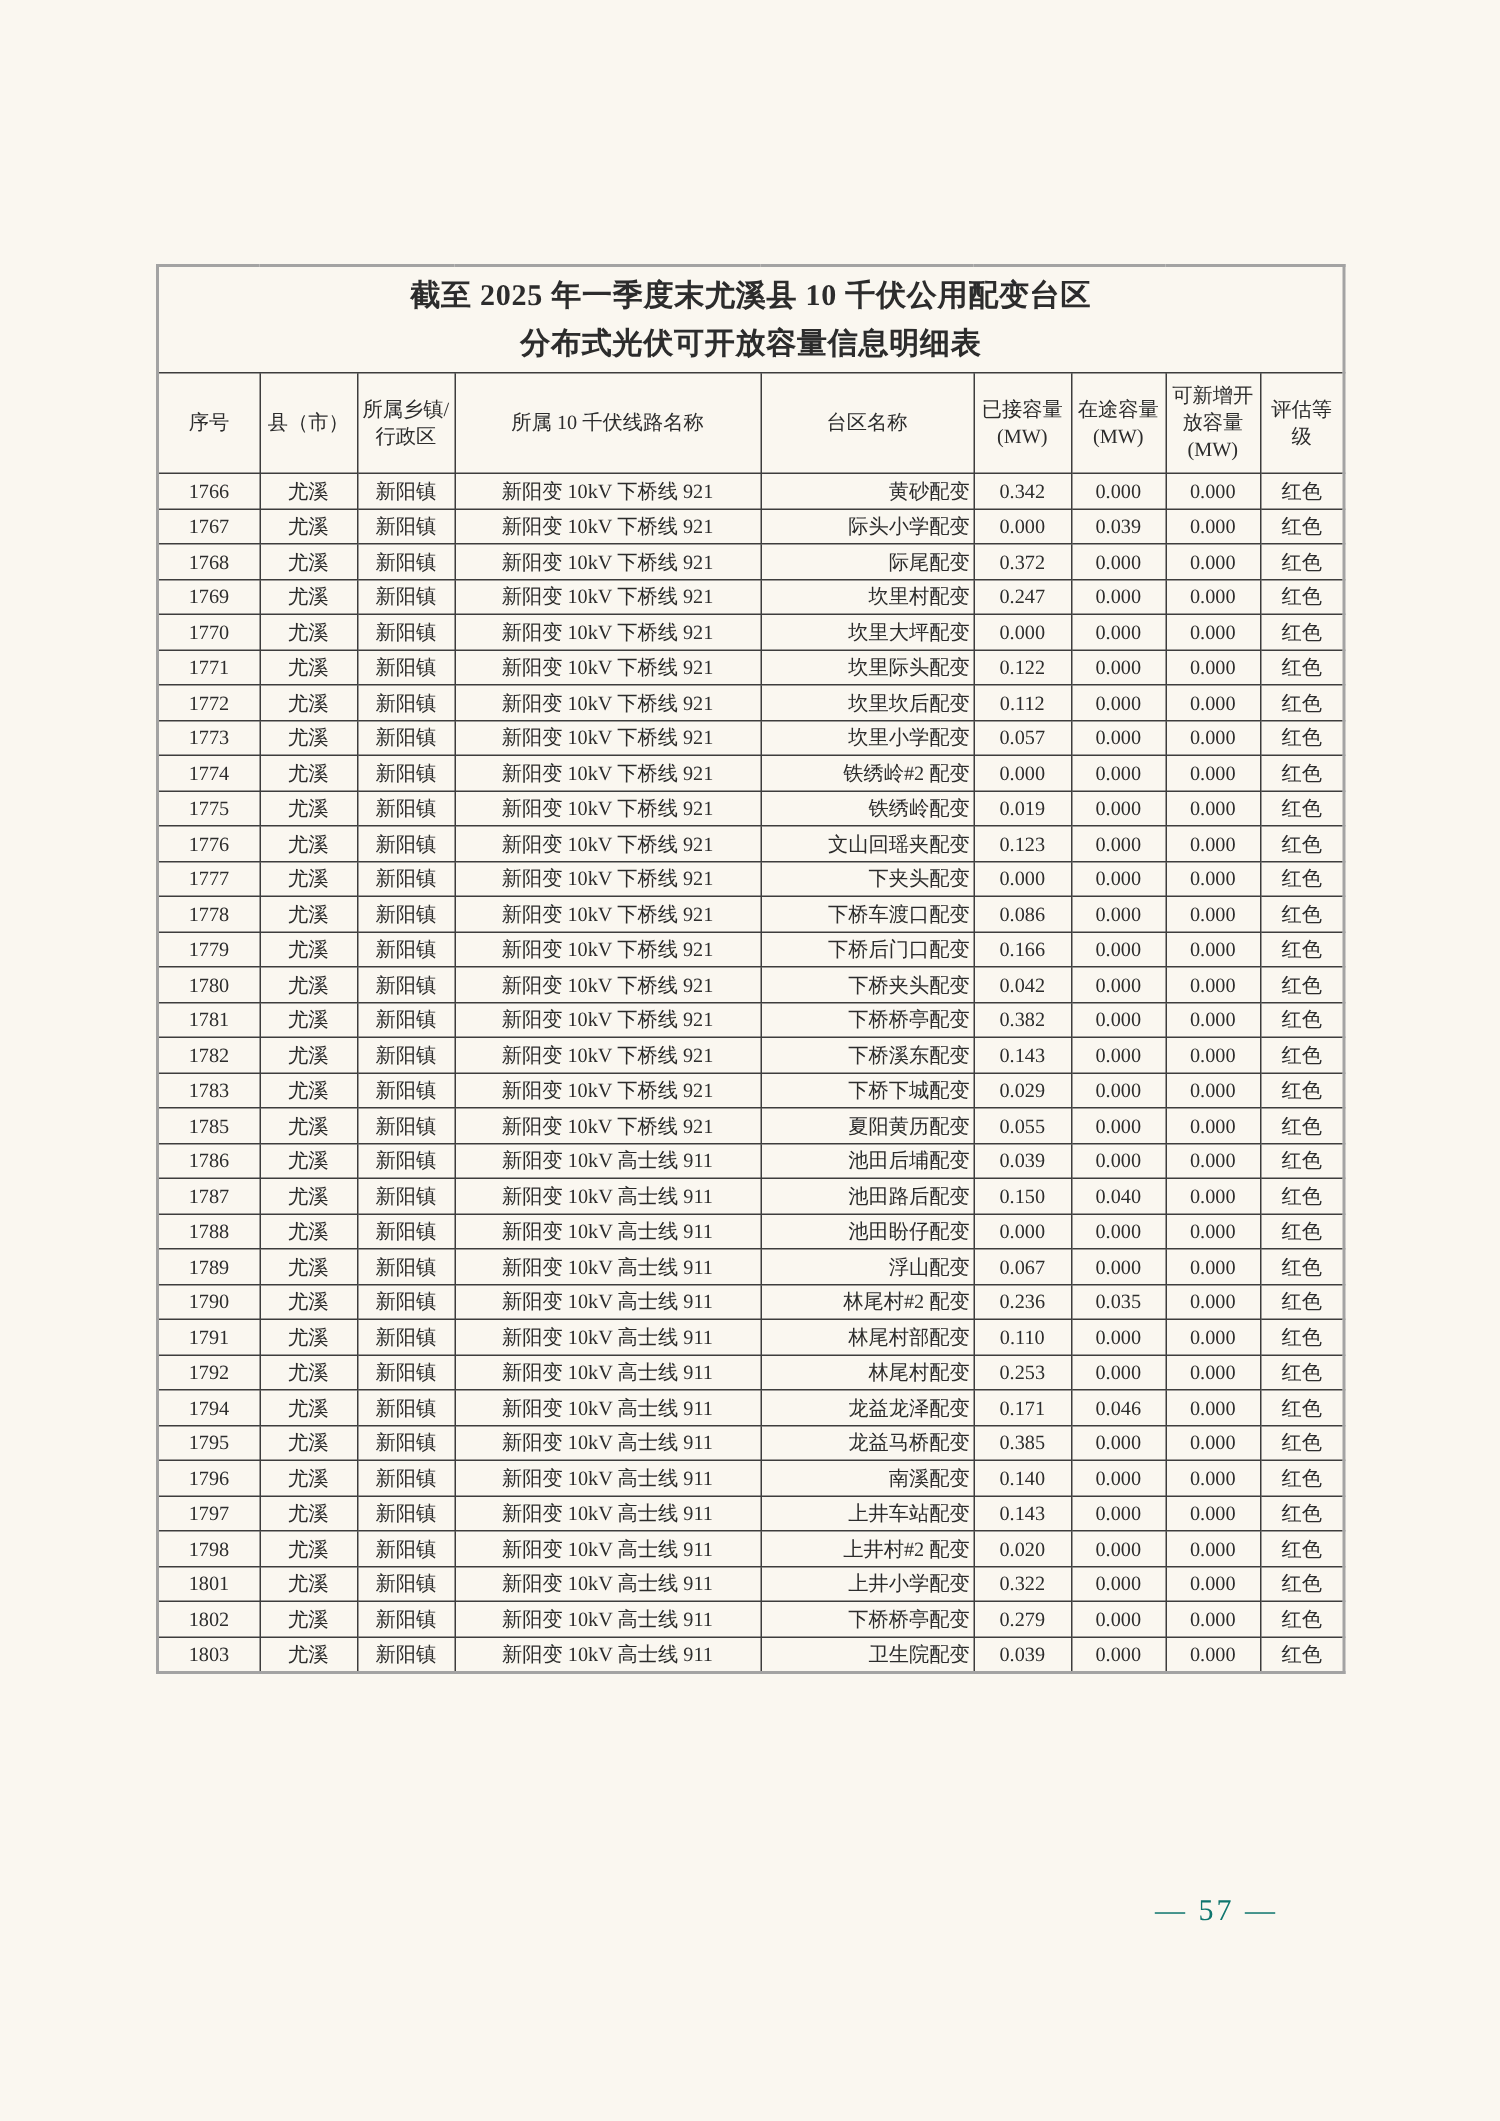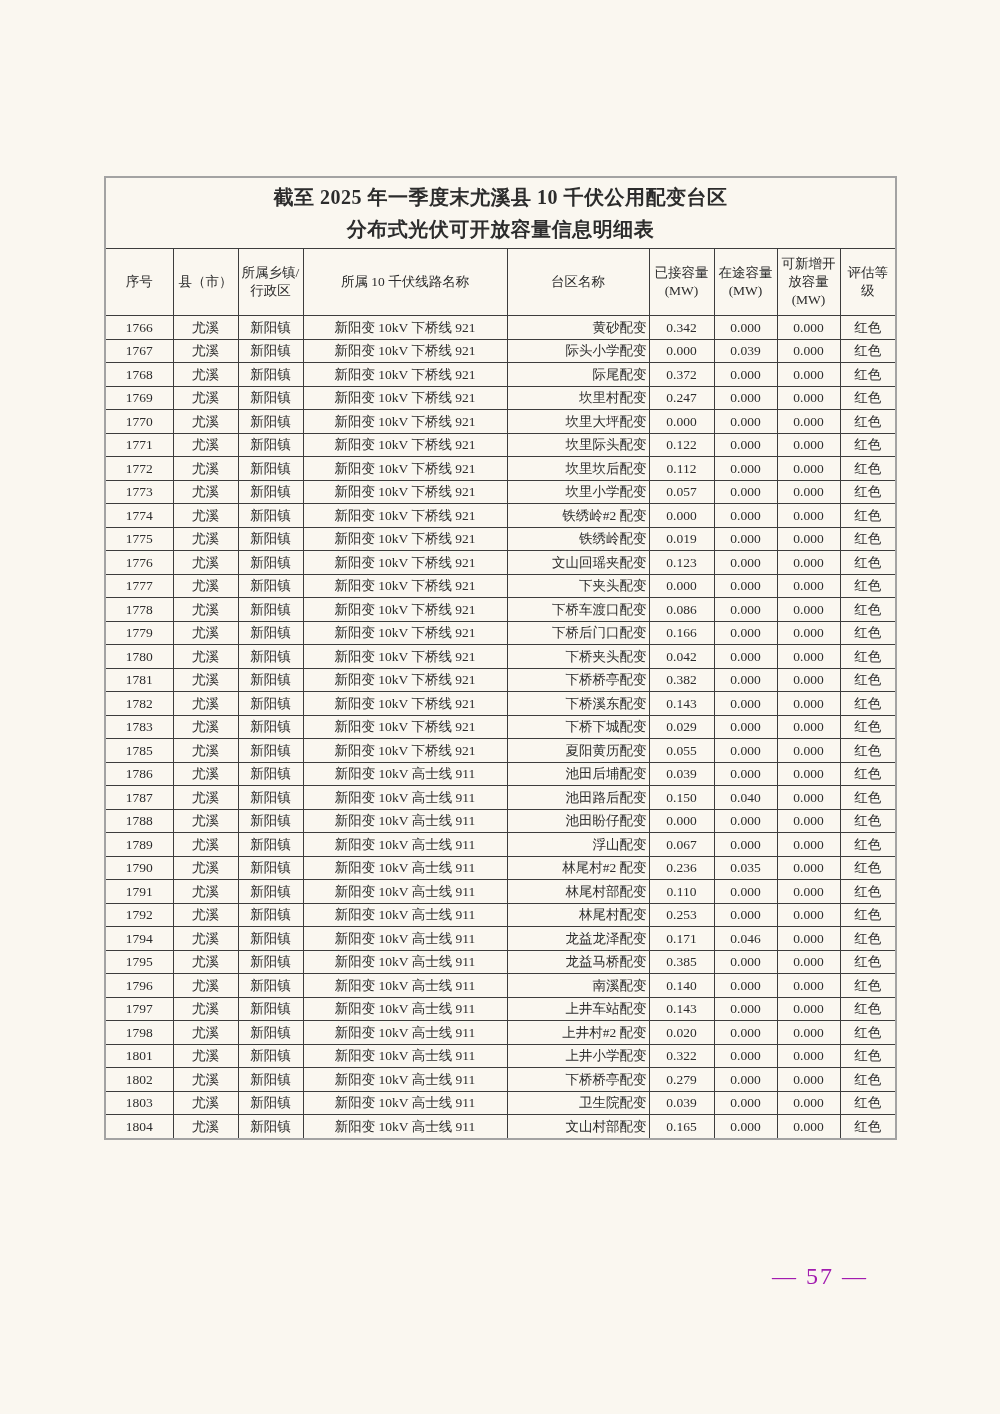--- a/index.html
+++ b/index.html
@@ -60,23 +60,23 @@
   }
   
   .cap-table tbody td:nth-child(5) {
     text-align: right;
     padding-left: 8px;
     margin-left: 46px;
   }
   .page-number {
     position: absolute;
     top: 1263px;
-    right: 132px;
-    font-size: 24px;
-    color: #a21caf;
+    right: 148px;
+    font-size: 20px;
+    color: #0f766e;
     letter-spacing: 2px;
   }
 </style>
 </head>
 <body>
 
 <div class="page">
 
   <table class="cap-table">
     <colgroup>
@@ -477,29 +477,18 @@
           <td>1803</td>
           <td>尤溪</td>
           <td>新阳镇</td>
           <td>新阳变 10kV 高士线 911</td>
           <td>卫生院配变</td>
           <td>0.039</td>
           <td>0.000</td>
           <td>0.000</td>
           <td>红色</td>
         </tr>
-        <tr>
-          <td>1804</td>
-          <td>尤溪</td>
-          <td>新阳镇</td>
-          <td>新阳变 10kV 高士线 911</td>
-          <td>文山村部配变</td>
-          <td>0.165</td>
-          <td>0.000</td>
-          <td>0.000</td>
-          <td>红色</td>
-        </tr>
       </tbody>
   </table>
 
   <div class="page-number">— 57 —</div>
 
 </div>
 
 </body></html>

